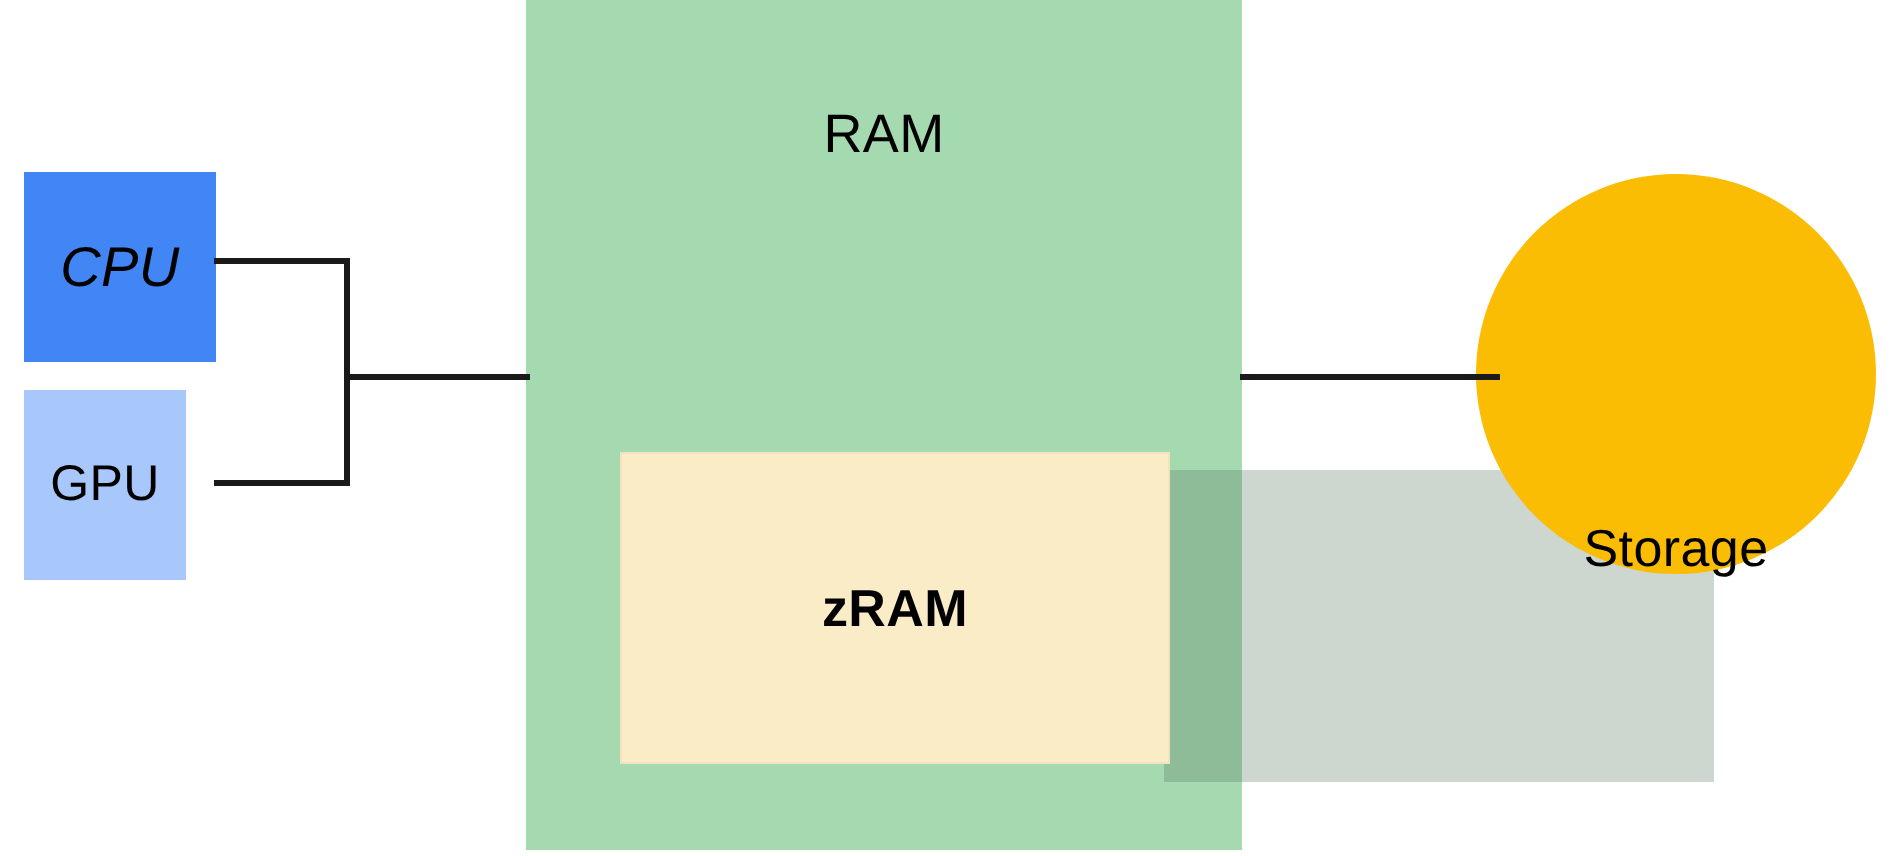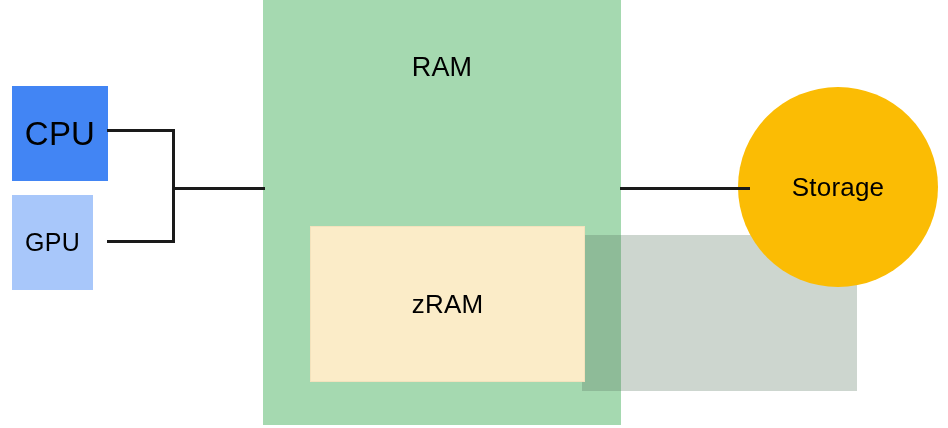--- a/index.html
+++ b/index.html
@@ -34,21 +34,22 @@
 
   
   #cpu-node {
     left: 12px;
     top: 86px;
     width: 96px;
     height: 95px;
     background: #4285F4;
   }
   #cpu-node .node-label {
-    font-size: 33px;
+    font-size: 28px;
+    font-style: italic;
   }
 
   
   #gpu-node {
     left: 12px;
     top: 195px;
     width: 81px;
     height: 95px;
     background: #A8C7FA;
   }
@@ -86,30 +87,32 @@
   #zram-node {
     left: 310px;
     top: 226px;
     width: 275px;
     height: 156px;
     background: #FBECC8;
     border: 1px solid #F3E2BD;
   }
   #zram-node .node-label {
     font-size: 26px;
+    font-weight: bold;
   }
 
   
   #storage-node {
     left: 738px;
     top: 87px;
     width: 200px;
     height: 200px;
     background: #FBBC04;
     border-radius: 50%;
+    align-items: flex-end;
   }
   #storage-node .node-label {
     font-size: 26px;
   }
 
   
   .conn {
     position: absolute;
     background: #1a1a1a;
   }

